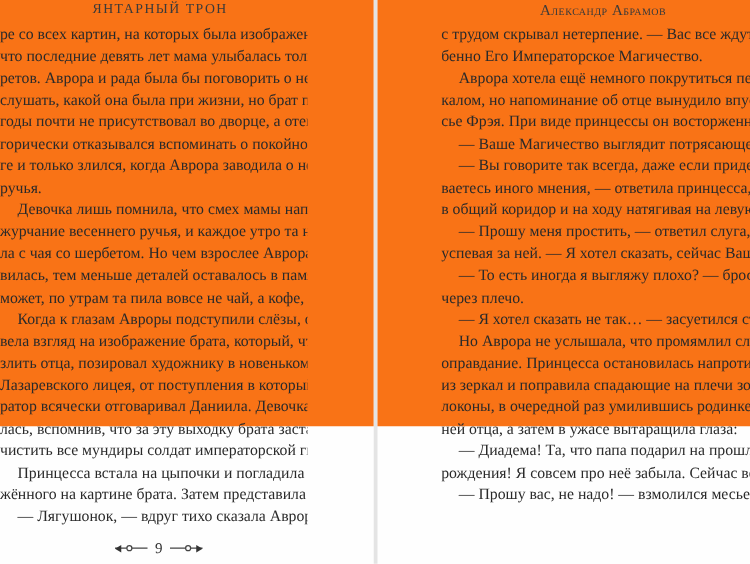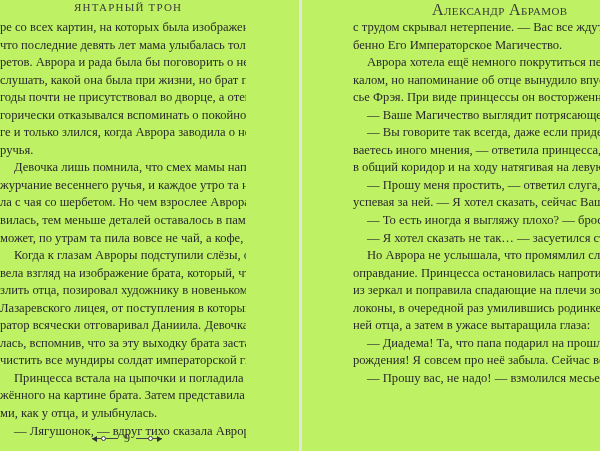--- a/index.html
+++ b/index.html
@@ -1,25 +1,25 @@
 <!DOCTYPE html>
 <html><head>
 <meta charset="utf-8">
 <style>
   html, body { margin:0; padding:0; }
   body { width:600px; height:451px; background:#fefefe; overflow:hidden; position:relative;
          font-family:"DejaVu Serif", "Liberation Serif", serif; color:#2a2a2a; }
-  .page { position:absolute; top:0; height:451px; background:#bef264; }
+  .page { position:absolute; top:0; height:341px; background:#f97316; }
   .page.left { left:0; width:299px; }
   .page.right { left:302px; width:298px; }
   .gutter { position:absolute; left:299px; top:0; width:3px; height:451px; background:#e4e4e4; }
   .runhead { position:absolute; top:1px; font-size:11px; letter-spacing:1.2px; color:#3a3a3a;
              font-family:"Liberation Serif", serif; text-transform:uppercase; white-space:nowrap; }
   .left .runhead { left:74px; }
-  .right .runhead { left:130px; font-variant:small-caps; text-transform:none; letter-spacing:0.4px; font-size:16px; }
+  .right .runhead { left:130px; font-variant:small-caps; text-transform:none; letter-spacing:0.4px; font-size:12px; }
   .text { position:absolute; top:19px; font-family:"Liberation Serif", serif; font-size:12.6px;
           line-height:17.55px; text-align:justify; text-align-last:justify; }
   .left .text { left:0; width:246px; }
   .right .text { left:51px; width:247px; }
   .ln { display:block; white-space:nowrap; overflow:hidden; height:17.55px; text-align:justify; text-align-last:justify; }
   .ln.end { text-align-last:left; }
   .ln.ind { padding-left:14px; }
   .folio { position:absolute; top:431px; font-size:12px; color:#333; font-family:"Liberation Serif", serif;
            display:flex; align-items:center; gap:6px; }
   .left .folio { left:92px; }
@@ -54,21 +54,20 @@
       <span class="ln">может, по утрам та пила вовсе не чай, а кофе, и не со</span>
       <span class="ln ind">Когда к глазам Авроры подступили слёзы, она пере-</span>
       <span class="ln">вела взгляд на изображение брата, который, чтобы по-</span>
       <span class="ln">злить отца, позировал художнику в новеньком мундире</span>
       <span class="ln">Лазаревского лицея, от поступления в который импе-</span>
       <span class="ln">ратор всячески отговаривал Даниила. Девочка улыбну-</span>
       <span class="ln">лась, вспомнив, что за эту выходку брата заставили по-</span>
       <span class="ln end">чистить все мундиры солдат императорской гвардии.</span>
       <span class="ln ind">Принцесса встала на цыпочки и погладила изобра-</span>
       <span class="ln">жённого на картине брата. Затем представила его с уса-</span>
-      <span class="ln end">ми, как у отца, и улыбнулась.</span>
       <span class="ln ind">— Лягушонок, — вдруг тихо сказала Аврора. — Ты</span>
     </div>
   <div class="folio">
     <span class="orn l">
         <span class="arr"></span>
         <span class="dot"></span>
       </span>
     <span>9</span>
     <span class="orn r">
         <span class="arr"></span>
@@ -87,20 +86,21 @@
       <span class="ln ind">Аврора хотела ещё немного покрутиться перед зер-</span>
       <span class="ln">калом, но напоминание об отце вынудило впустить ме-</span>
       <span class="ln">сье Фрэя. При виде принцессы он восторженно заявил:</span>
       <span class="ln ind end">— Ваше Магичество выглядит потрясающе!</span>
       <span class="ln ind">— Вы говорите так всегда, даже если придержи-</span>
       <span class="ln">ваетесь иного мнения, — ответила принцесса, выходя</span>
       <span class="ln">в общий коридор и на ходу натягивая на левую руку вы-</span>
       <span class="ln ind">— Прошу меня простить, — ответил слуга, едва</span>
       <span class="ln">успевая за ней. — Я хотел сказать, сейчас Ваше Маги-</span>
       <span class="ln ind">— То есть иногда я выгляжу плохо? — бросила она</span>
+      <span class="ln end">через плечо.</span>
       <span class="ln ind">— Я хотел сказать не так… — засуетился ста-</span>
       <span class="ln ind">Но Аврора не услышала, что промямлил слуга в своё</span>
       <span class="ln">оправдание. Принцесса остановилась напротив одного</span>
       <span class="ln">из зеркал и поправила спадающие на плечи золотистые</span>
       <span class="ln">локоны, в очередной раз умилившись родинке над верх-</span>
       <span class="ln end">ней отца, а затем в ужасе вытаращила глаза:</span>
       <span class="ln ind">— Диадема! Та, что папа подарил на прошлый день</span>
       <span class="ln end">рождения! Я совсем про неё забыла. Сейчас вернусь.</span>
       <span class="ln ind">— Прошу вас, не надо! — взмолился месье Фрэй,</span>
     </div>

